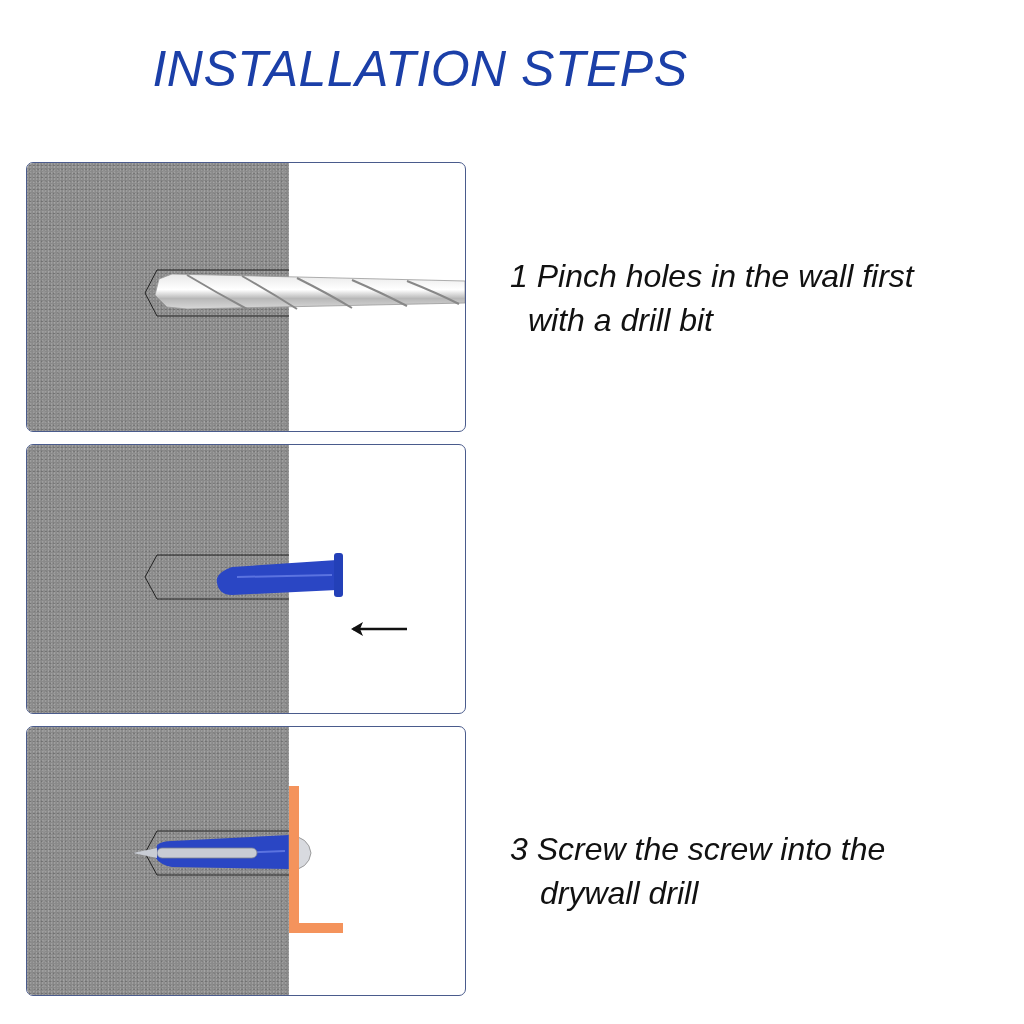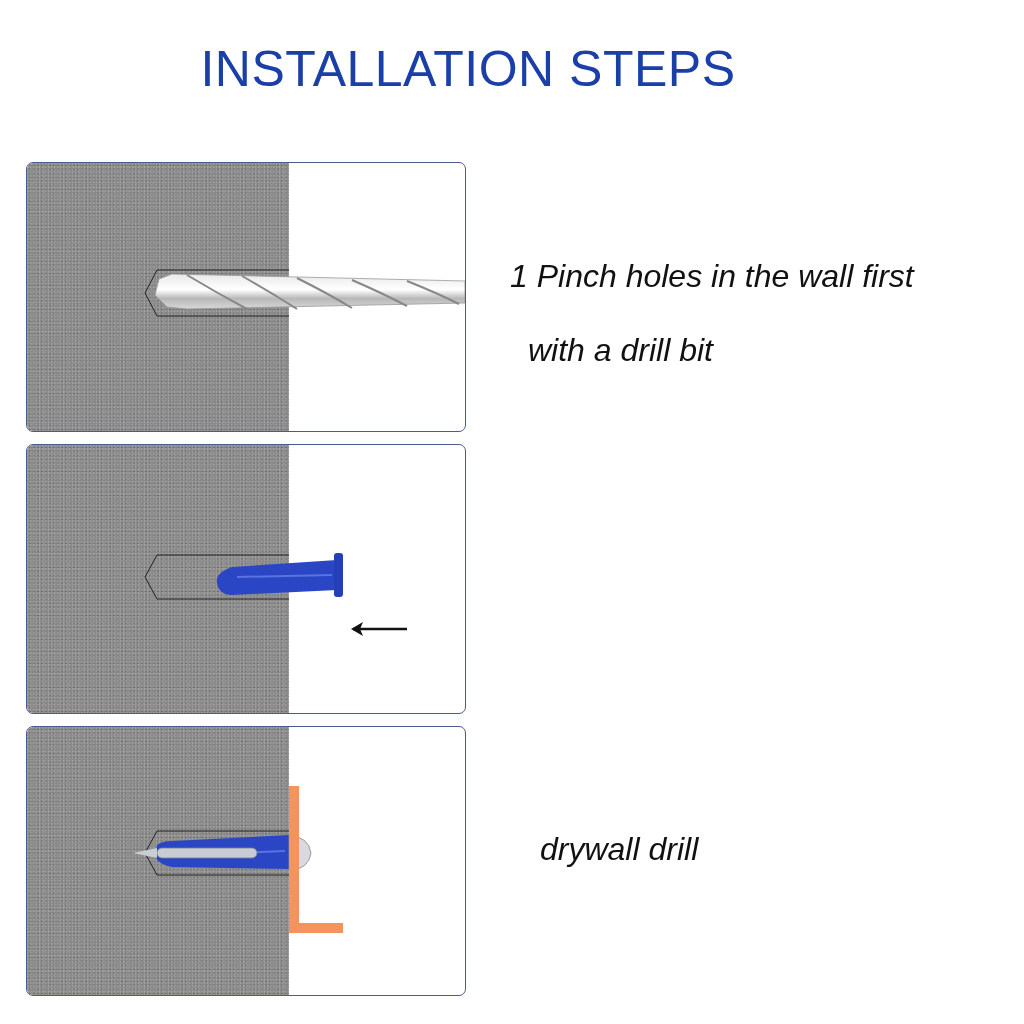--- a/index.html
+++ b/index.html
@@ -1,17 +1,17 @@
 <!DOCTYPE html>
 <html><head>
 <meta charset="utf-8">
 <style>
   html, body { margin: 0; padding: 0; background: #ffffff; }
   body { width: 1024px; height: 1024px; position: relative; overflow: hidden; font-family: "Liberation Sans", sans-serif; }
-  .title { position: absolute; left: 0; top: 40px; width: 840px; text-align: center; font-size: 50px; color: #1b3fa8; letter-spacing: 0.5px; padding-left: 48px; }
+  .title { position: absolute; left: 0; top: 40px; width: 840px; text-align: center; font-size: 50px; font-style: italic; color: #1b3fa8; letter-spacing: 0.5px; }
   .panel { position: absolute; left: 26px; width: 438px; height: 268px; border: 1.5px solid #4a5b8c; border-radius: 7px; overflow: hidden; background: #fff; }
   .wall { position: absolute; left: 0; top: 0; width: 262px; height: 100%;
     background-color: #8a8a8a;
     background-image:
       radial-gradient(circle at 20% 30%, rgba(255,255,255,0.18) 0.6px, transparent 1.2px),
       radial-gradient(circle at 70% 60%, rgba(0,0,0,0.18) 0.6px, transparent 1.2px),
       radial-gradient(circle at 40% 80%, rgba(255,255,255,0.12) 0.5px, transparent 1px);
     background-size: 3px 3px, 4px 4px, 5px 5px; }
   .panel svg { position: absolute; left: 0; top: 0; }
   .step { position: absolute; left: 510px; font-size: 32px; font-style: italic; color: #111; line-height: 44px; }
@@ -70,19 +70,20 @@
     <path d="M262,108 Q282,110 284,126 Q282,142 262,144 Z" fill="#d8dadf" stroke="#888" stroke-width="0.8"></path>
     <g>
       <rect x="262" y="59" width="10" height="147" fill="#f4935c"></rect>
       <rect x="262" y="196" width="54" height="10" fill="#f4935c"></rect>
     </g>
   </svg>
 </div>
 
 <div class="step" style="top:254px;">
   <span>1 Pinch holes in the wall first</span>
-  <span class="l2" style="padding-left:18px;margin-top:30px;">with a drill bit</span>
+  <span class="l2" style="padding-left:18px;">with a drill bit</span>
 </div>
 <div class="step" style="top:537px;">
 </div>
 <div class="step" style="top:827px;">
+  <span>3 Screw the screw into the</span>
   <span class="l2">drywall drill</span>
 </div>
 
 </body></html>

